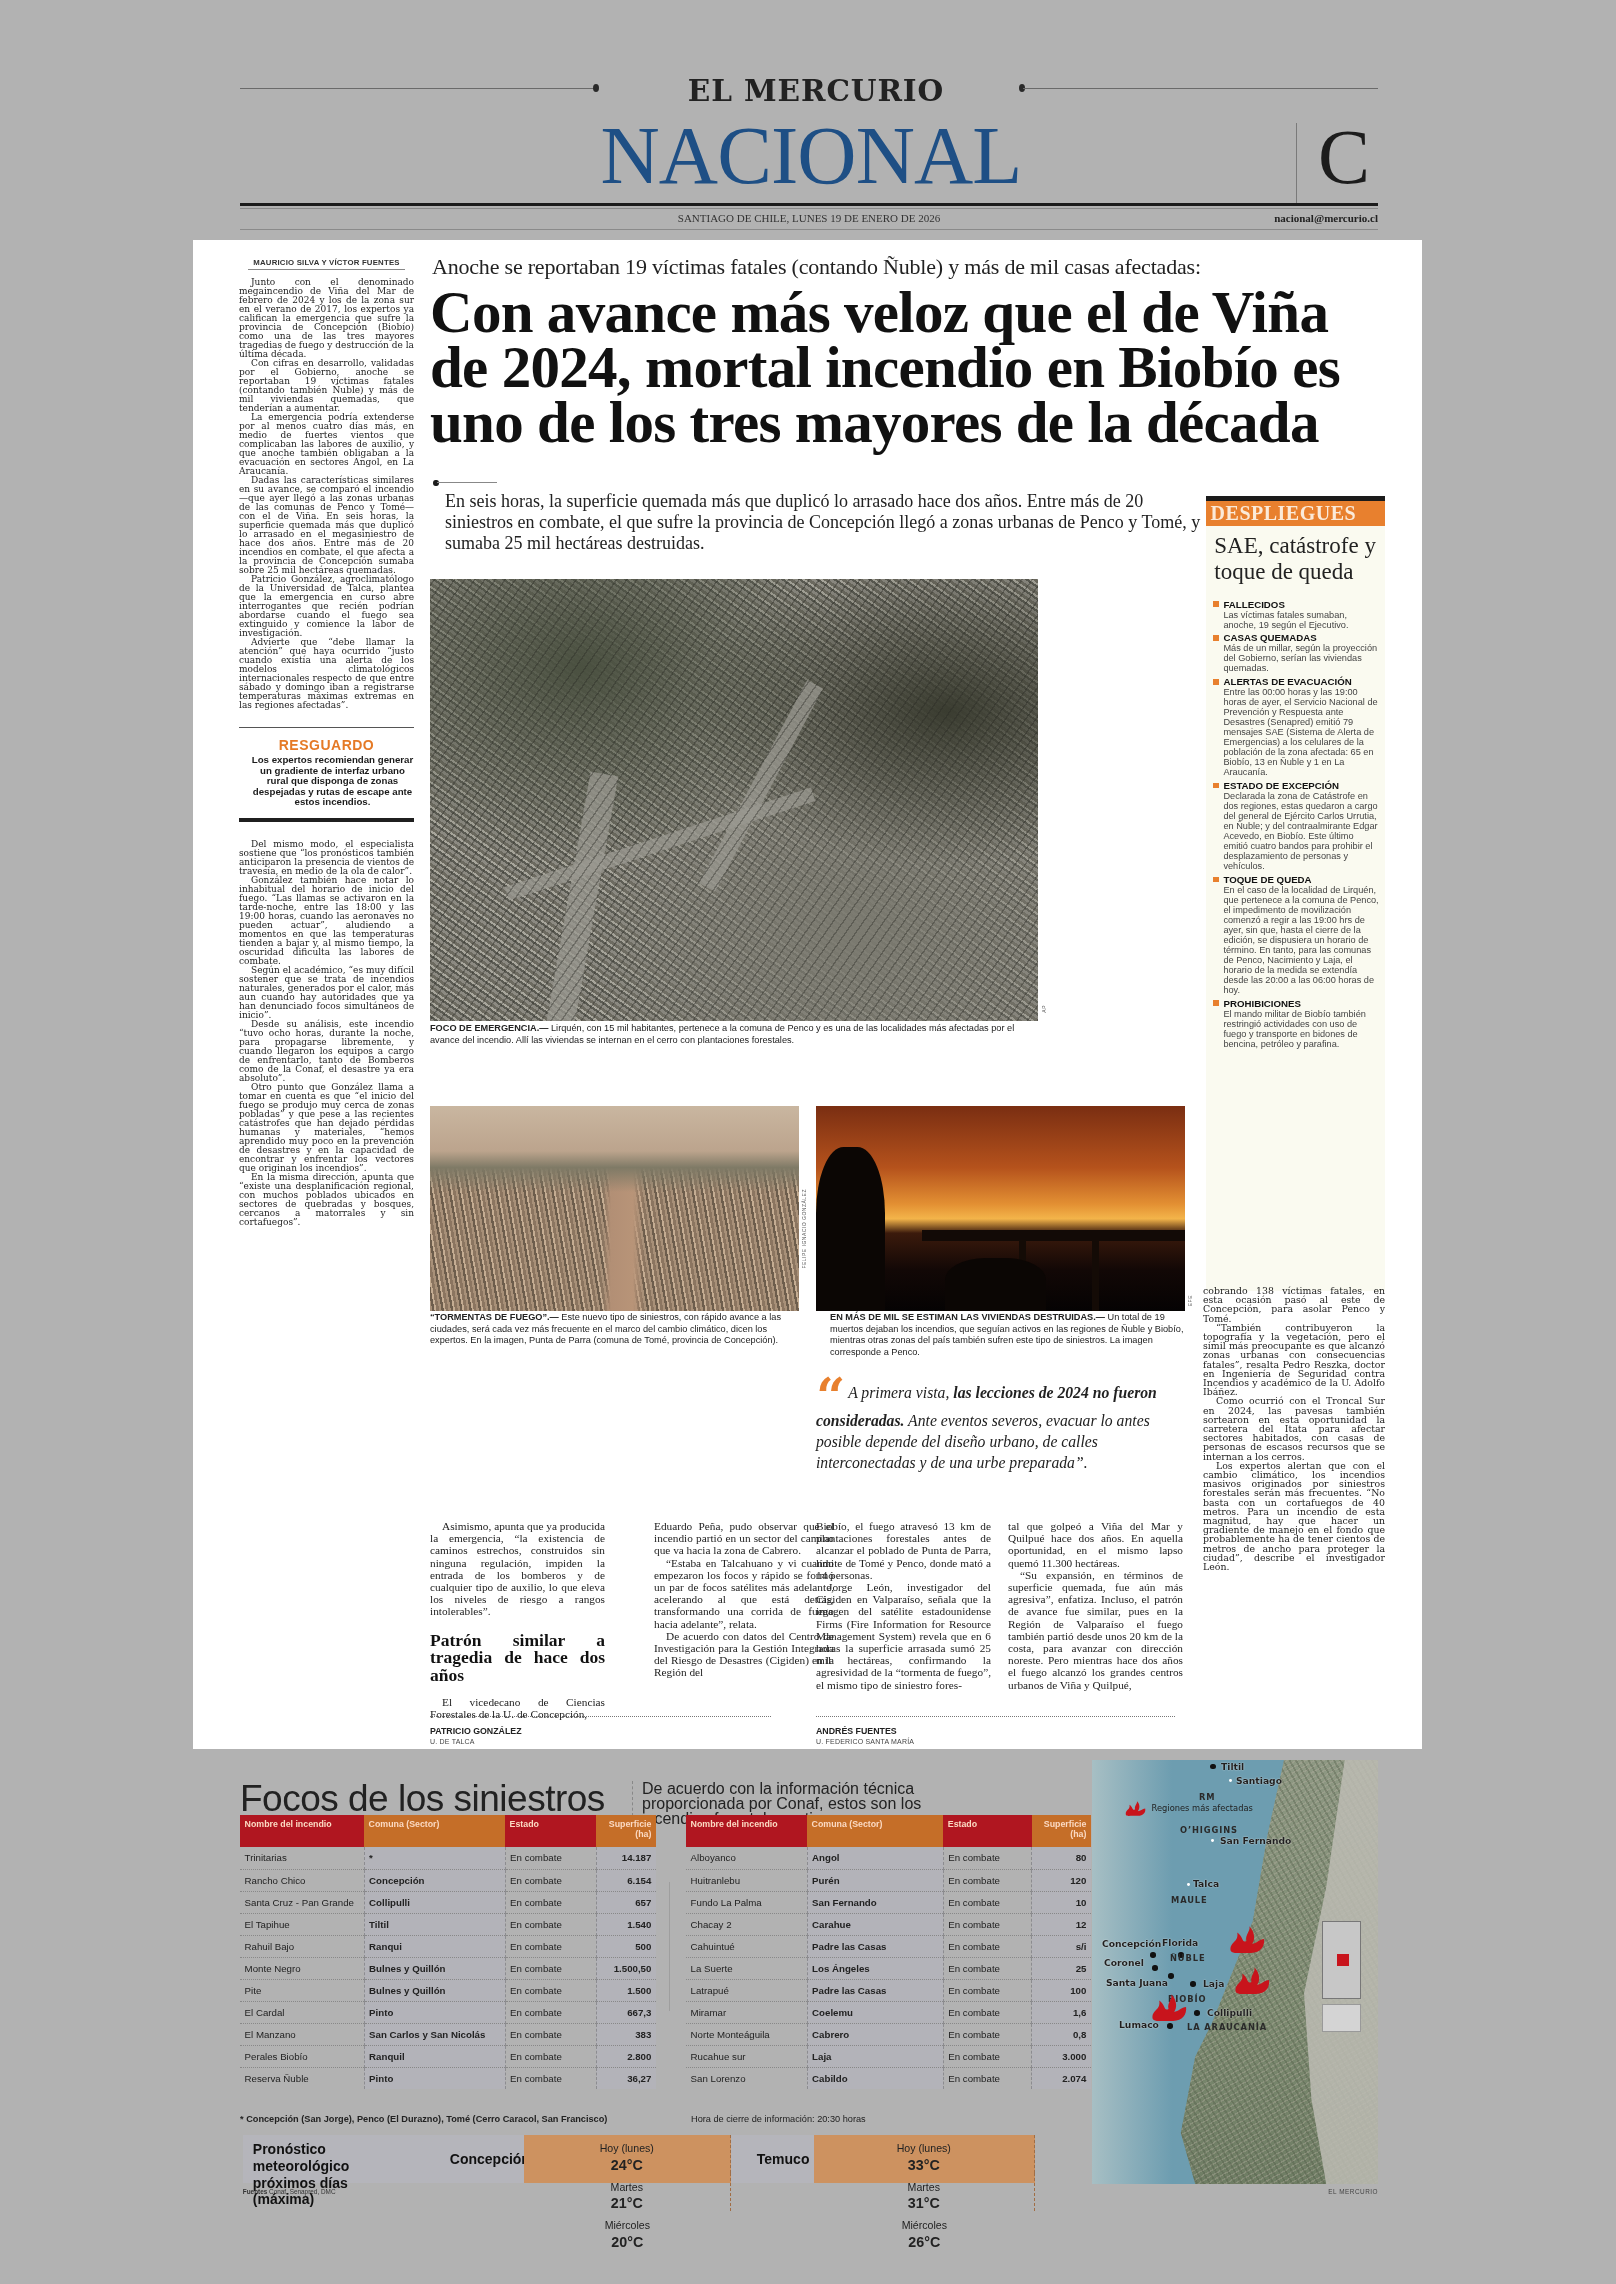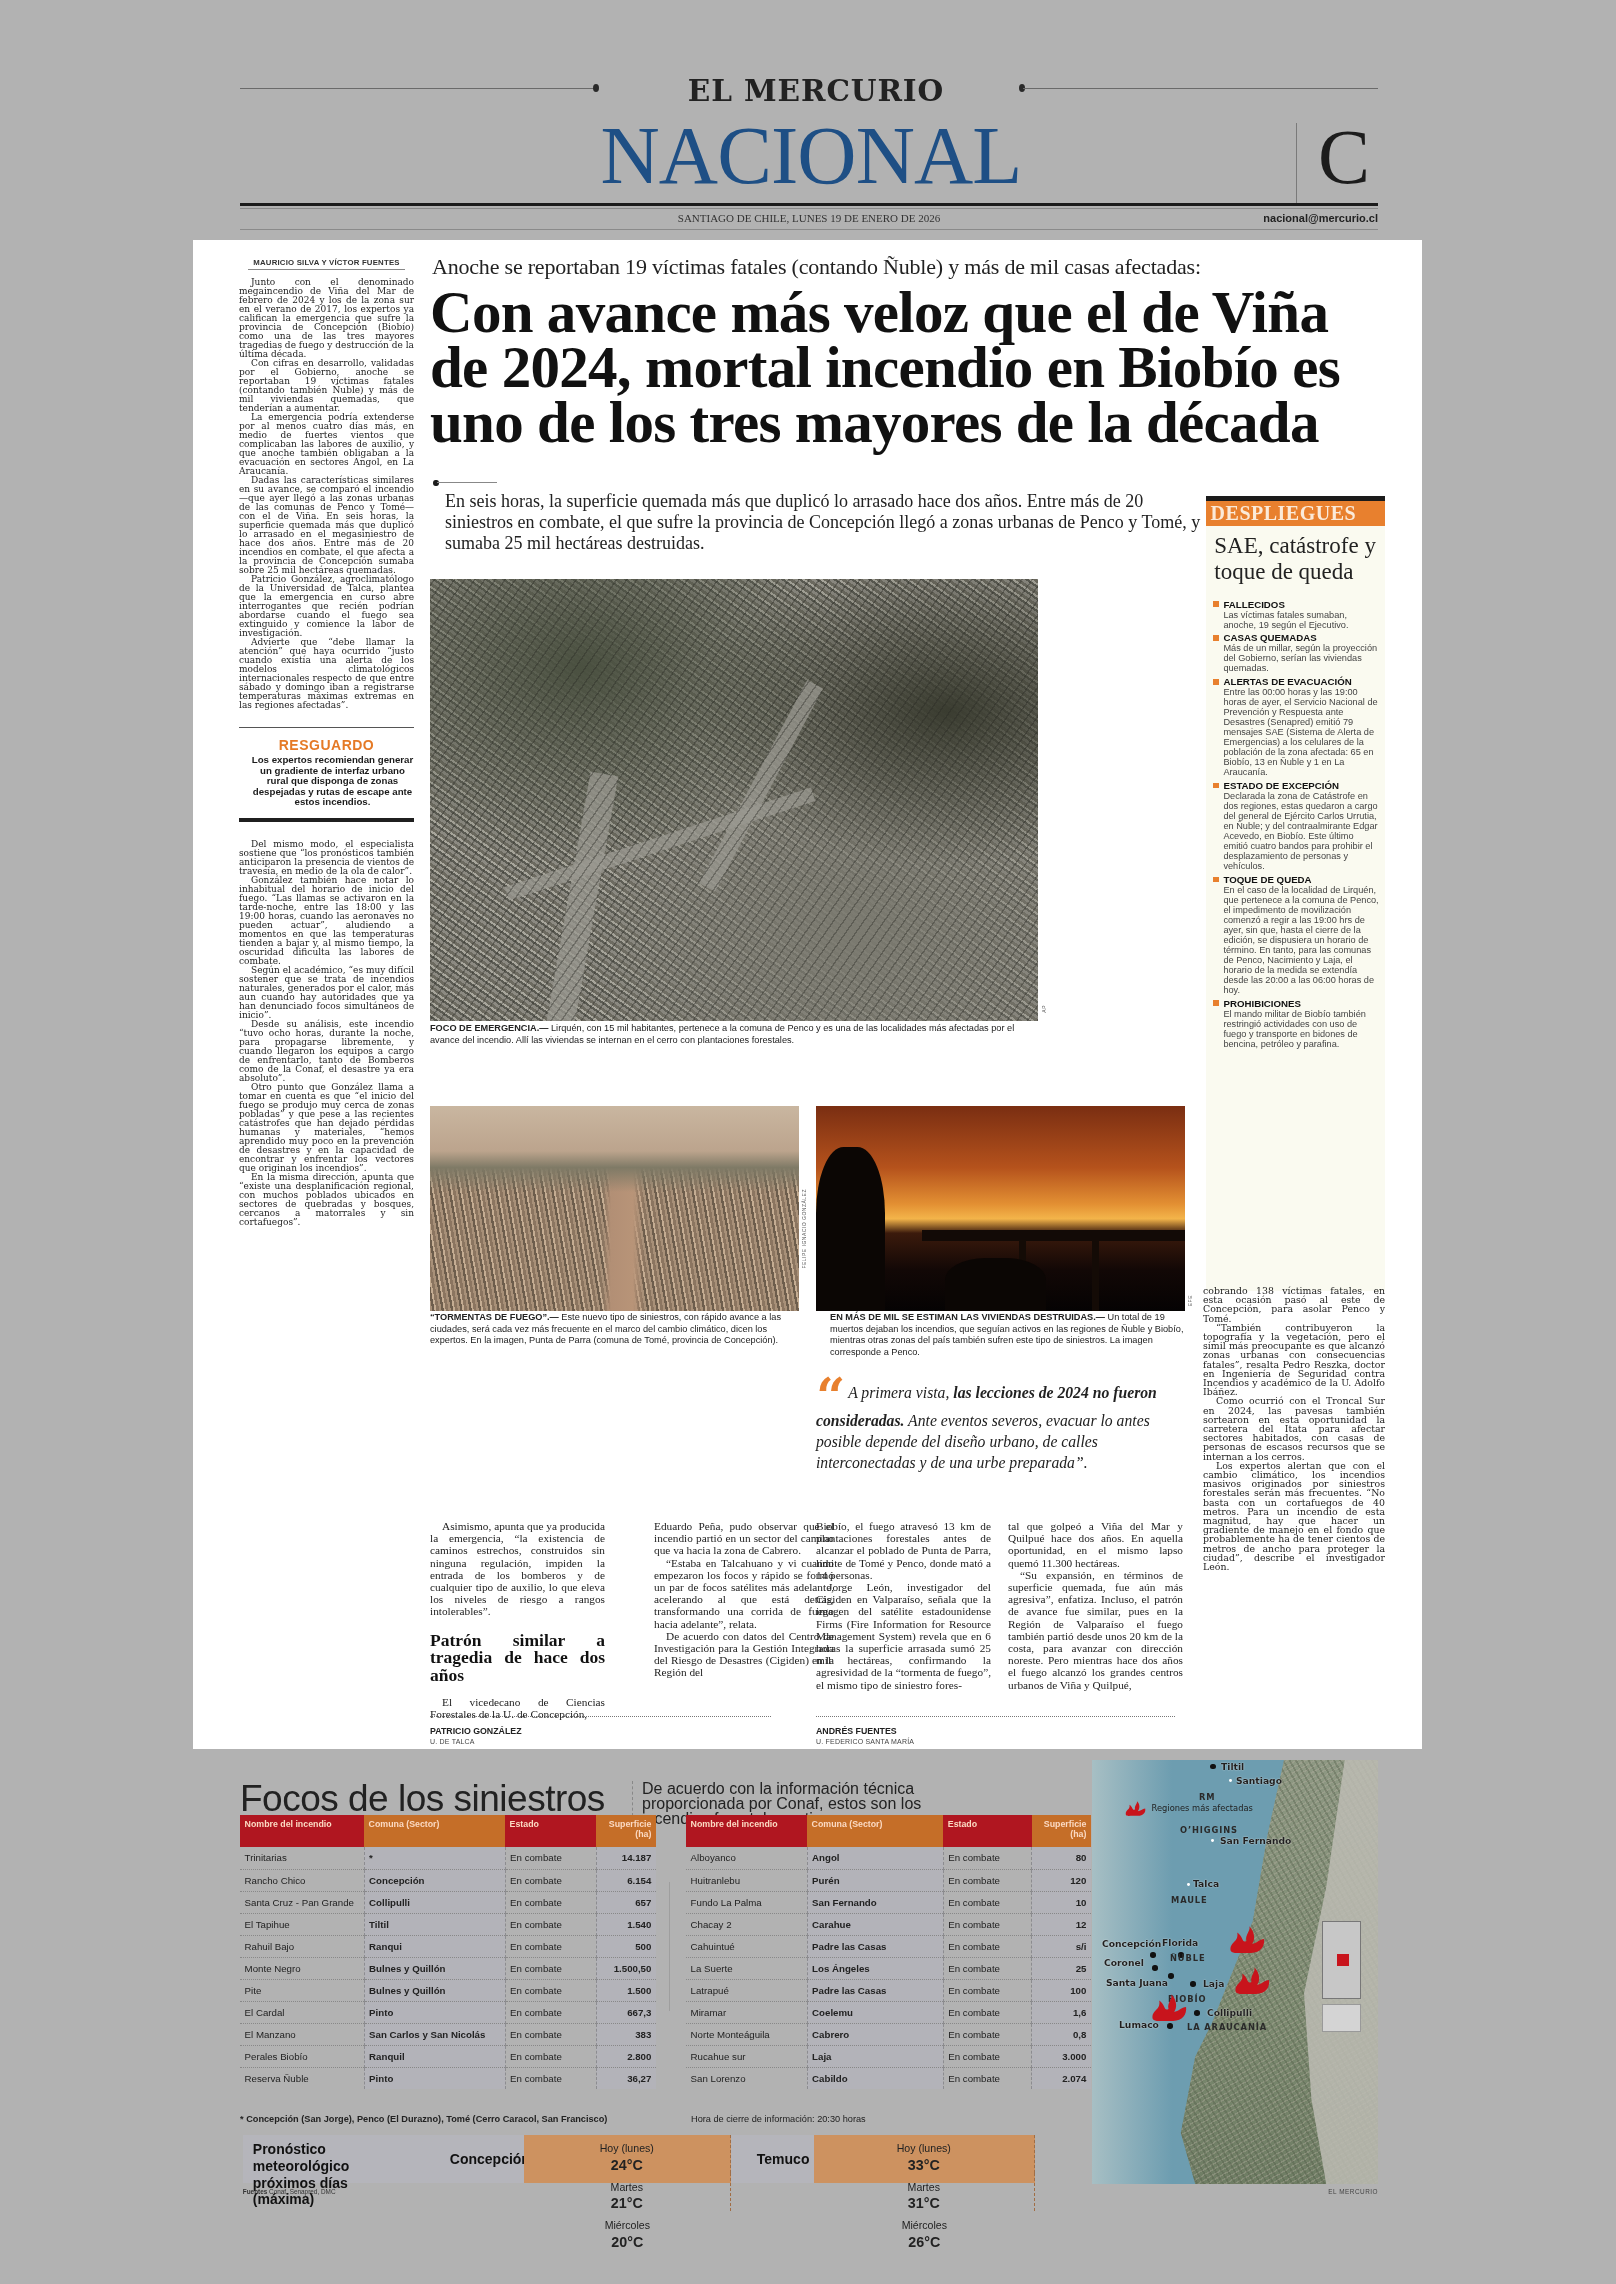--- a/index.html
+++ b/index.html
@@ -14,21 +14,21 @@
   .mh-dot { position: absolute; top: 20px; width: 6.4px; height: 8.3px; border-radius: 50%; background: #2a2a2a; }
   .mh-brand { position: absolute; left: 378px; top: 9.2px; width: 396px; text-align: center;
     font-family: "DejaVu Serif", serif; font-weight: bold; font-size: 29.5px; letter-spacing: 0.9px; color: #222; }
   .mh-section { position: absolute; left: 350px; top: 51px; width: 442px; text-align: center;
     font-family: "Liberation Serif", serif; font-size: 82px; color: #1e4f85; letter-spacing: -0.9px; line-height: 1; }
   .mh-vline { position: absolute; left: 1056px; top: 59px; width: 0.9px; height: 83px; background: #7a7a7a; }
   .mh-letter { position: absolute; left: 1078px; top: 54px; font-family: "Liberation Serif", serif; font-size: 78px; color: #1c1c1c; line-height: 1; }
   .mh-thick { position: absolute; left: 0; top: 139px; width: 1138px; height: 3.2px; background: #1b1b1b; }
   .mh-thin  { position: absolute; left: 0; top: 144px; width: 1138px; height: 1.4px; background: #8a8a8a; }
   .mh-date { position: absolute; left: 0; top: 148px; width: 1138px; text-align: center; font-family: "Liberation Serif", serif; font-size: 11px; color: #333; }
-  .mh-email { position: absolute; right: 0; top: 148px; font-family: Liberation Sans, sans-serif; font-weight: bold; font-size: 11px; color: #222; }
+  .mh-email { position: absolute; right: 0; top: 148px; font-family: Liberation Serif, serif; font-weight: bold; font-size: 11px; color: #222; }
   .mh-bottom { position: absolute; left: 0; top: 165px; width: 1138px; height: 1.4px; background: #8a8a8a; }
 
   
   .sheet { position: absolute; left: 193px; top: 240px; width: 1229px; height: 1509px; background: #fff; }
 
   
   .col-left { position: absolute; left: 46px; top: 18.4px; width: 175px; }
   .byline { font-family: "Liberation Sans", sans-serif; font-weight: bold; font-size: 7.8px; text-align: center;
     color: #333; border-bottom: 0.9px solid #888; padding-bottom: 1.8px; margin: 0 9.2px 7.4px 9.2px; letter-spacing: 0.2px; }
   .body-text { font-family: "DejaVu Serif", serif; font-size: 9px; line-height: 9px; text-align: justify; color: #222; hyphens: manual; }

